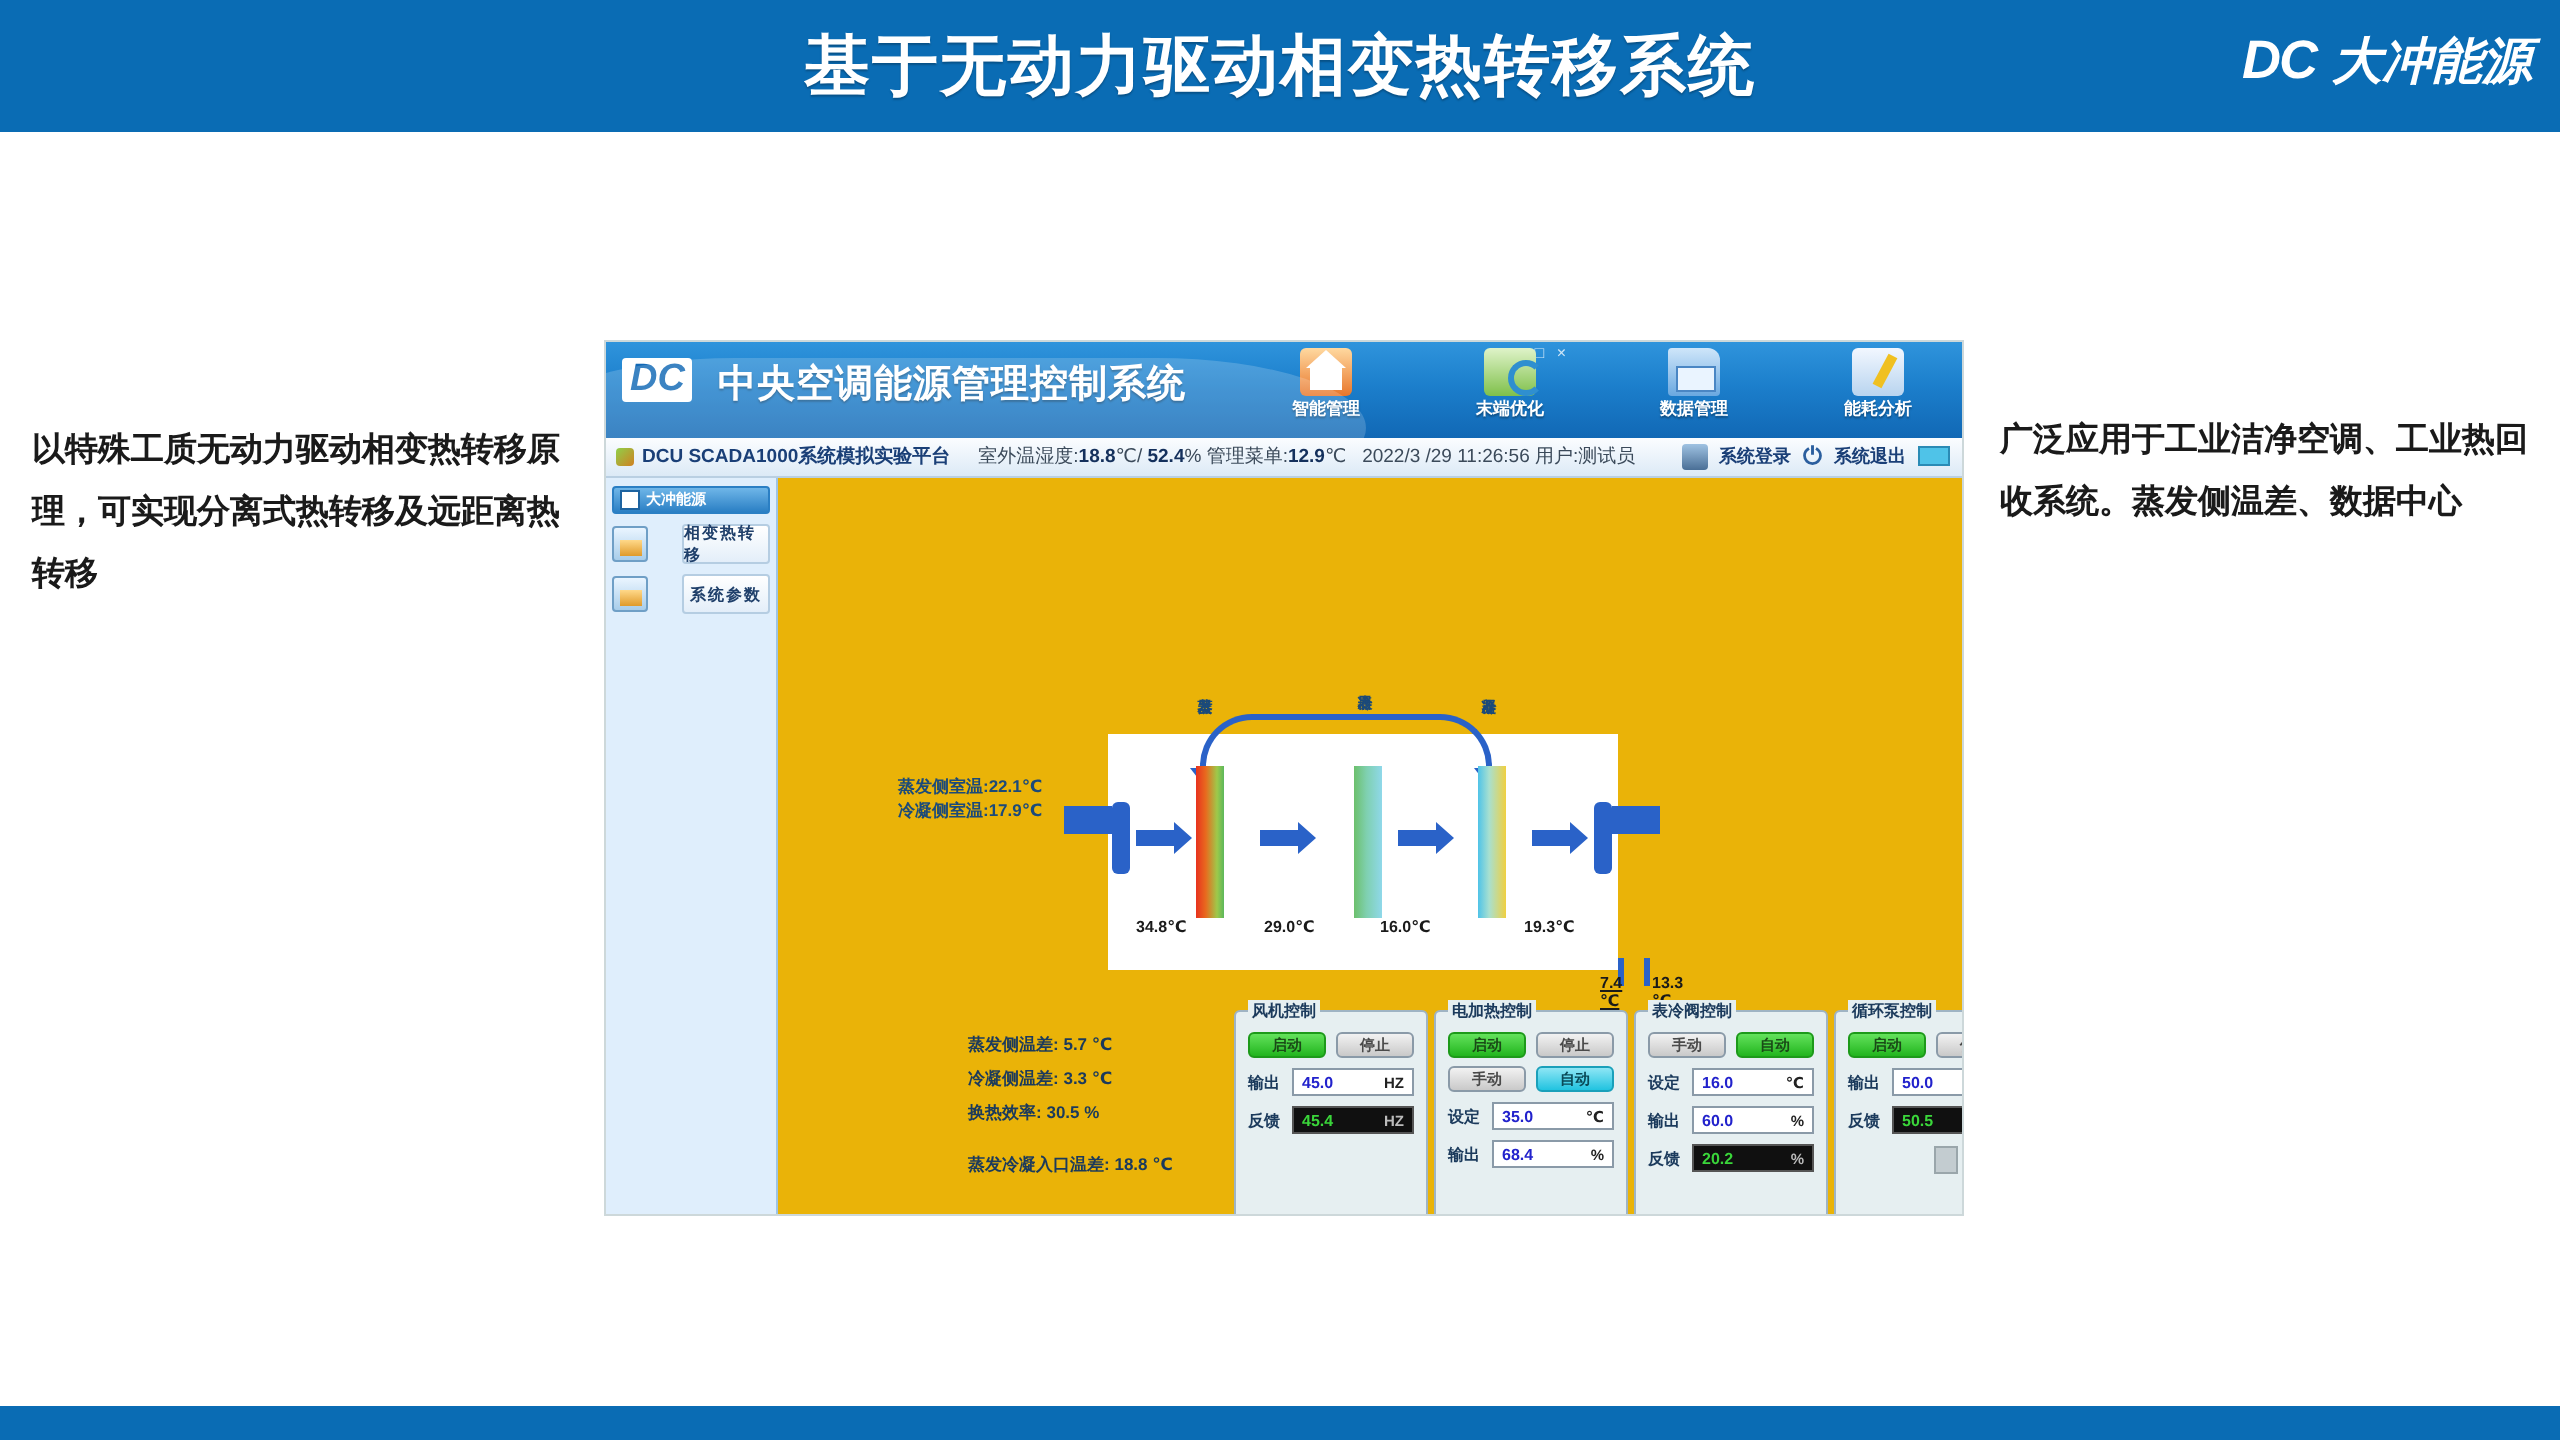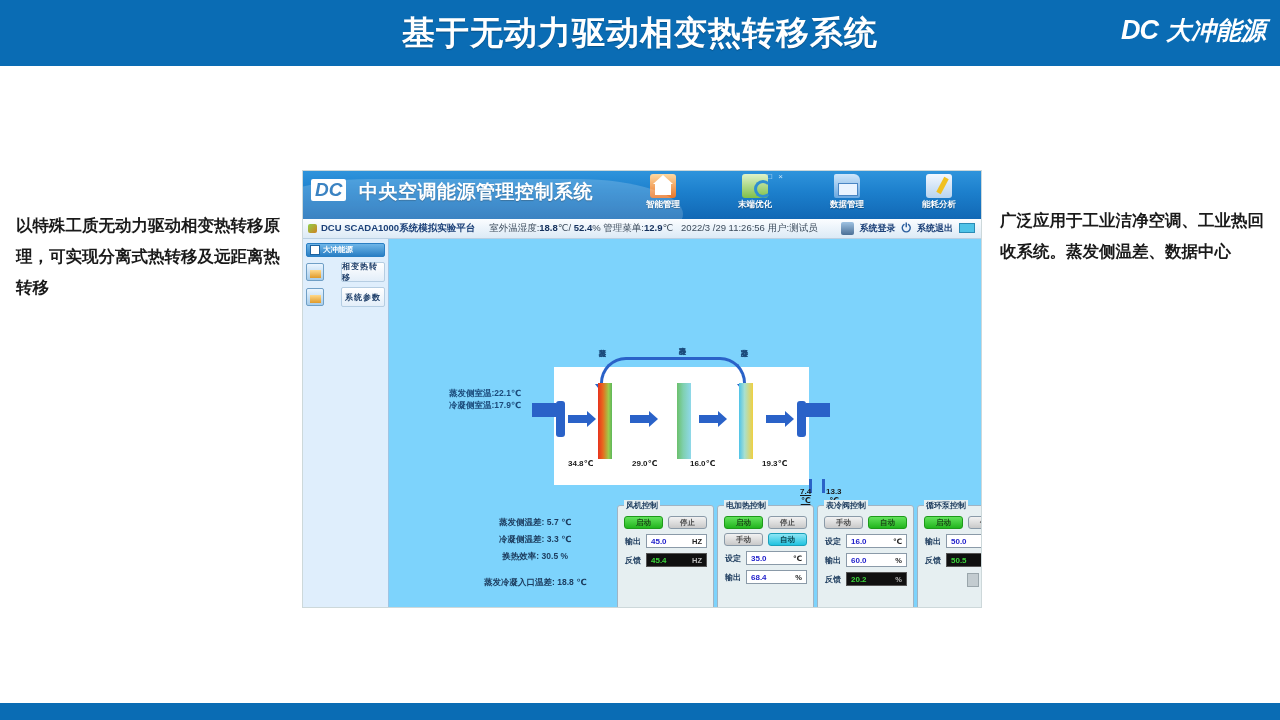--- a/index.html
+++ b/index.html
@@ -165,21 +165,21 @@
     content:""; position:absolute; left:3px; top:6px; width:11px; height:8px;
     background:linear-gradient(180deg,#ffd98a,#e09a2a);
   }
   .side-btn{
     flex:1; height:20px; background:linear-gradient(180deg,#ffffff,#e3eef9);
     border:1px solid #b5cde2; border-radius:2px;
     display:flex; align-items:center; justify-content:center;
     font-size:8px; color:#20406b; font-weight:bold; letter-spacing:1px;
   }
 
-  #scada-main{ flex:1; position:relative; background:#7dd3fc;text-align:center; }
+  #scada-main{ flex:1; position:relative; background:#eab308; }
 
   
   #room-temps{
     position:absolute; left:60px; top:148px; font-size:8.5px; color:#1b4a7a; line-height:12px;
     font-weight:bold;
   }
 
   
   #diagram{
     position:absolute; left:165px; top:128px; width:255px; height:118px;

